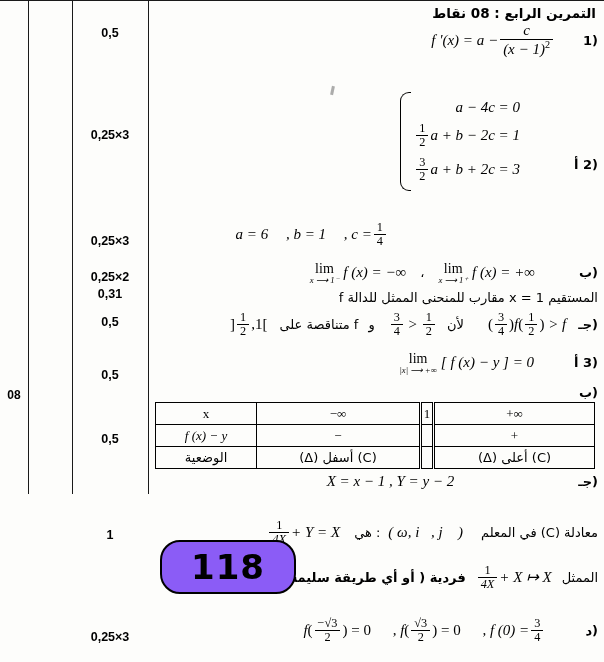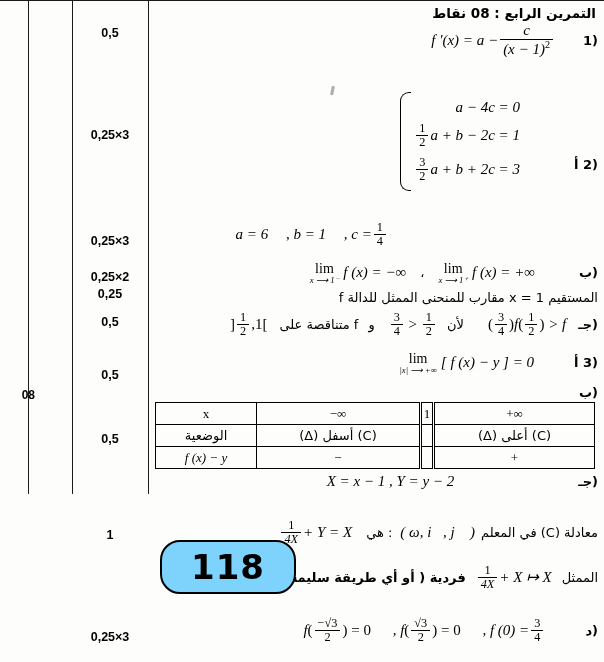--- a/index.html
+++ b/index.html
@@ -16,22 +16,22 @@
   
   .vline{position:absolute;top:0;bottom:0;width:1px;background:#1a1a1a;}
   .vline.v1{left:28px;}
   .vline.v2{left:72px;}
   .vline.v3{left:148px;}
 
   .topline{position:absolute;left:0;right:0;top:0;height:1px;background:#1a1a1a;}
 
   
   .total-mark{
-    position:absolute;left:0;width:28px;text-align:right;
-    font-family:"Liberation Sans", sans-serif;font-weight:bold;font-size:12px;padding-left:7px;
+    position:absolute;left:0;width:28px;text-align:center;
+    font-family:"Liberation Sans", sans-serif;font-weight:bold;font-size:12px;
   }
 
   
   .mark{
     position:absolute;left:72px;width:76px;text-align:center;
     font-family:"Liberation Sans", sans-serif;font-weight:bold;font-size:12.5px;
     white-space:nowrap;
   }
   .row{position:absolute;left:150px;right:6px;}
 
@@ -62,21 +62,21 @@
   .vtable td{border:1px solid #000;height:21px;font-size:13px;text-align:center;padding:0 6px;}
   .vtable .thick{border-left:3px double #000;border-right:3px double #000;}
 
   
   .stamp{
     position:absolute;
     border:2.5px solid #000;border-radius:20px;
     font-family:"DejaVu Sans", sans-serif;font-weight:bold;
     display:flex;align-items:center;justify-content:center;
     letter-spacing:1px;
-    background:#7dd3fc;
+    background:#8b5cf6;
   }
 
   .hdr{position:absolute;font-family:"DejaVu Sans", sans-serif;font-weight:bold;font-size:13.5px;}
 
   .lim{display:inline-block;text-align:center;font-size:14px;line-height:1;vertical-align:middle;}
   .lim .lt{display:block;font-style:normal;}
   .lim .lb{display:block;font-size:0.62em;font-style:italic;}
 
   .brk{font-style:normal;}
   .smudge{position:absolute;width:3px;height:9px;background:#6a6a6a;opacity:.55;transform:rotate(12deg);}
@@ -92,21 +92,21 @@
   <div class="vline v3"></div>
 
   <div class="hdr rtl" style="top:5px;right:8px;">التمرين الرابع : 08 نقاط</div>
 
   <div class="total-mark" style="top:388px;">08</div>
 
   <div class="mark" style="top:26px;">0,5</div>
   <div class="mark" style="top:128px;">0,25×3</div>
   <div class="mark" style="top:234px;">0,25×3</div>
   <div class="mark" style="top:270px;">0,25×2</div>
-  <div class="mark" style="top:287px;">0,25</div>
+  <div class="mark" style="top:287px;">0,31</div>
   <div class="mark" style="top:315px;">0,5</div>
   <div class="mark" style="top:368px;">0,5</div>
   <div class="mark" style="top:432px;">0,5</div>
   <div class="mark" style="top:528px;">1</div>
   <div class="mark" style="top:630px;">0,25×3</div>
 
   <div class="row" style="top:24px;">
     <div class="rtl">
       <span class="arb">(1</span>
       <span style="display:inline-block;margin-right:24px;direction:ltr;">
@@ -185,45 +185,45 @@
 
   <table class="vtable" style="left:155px;top:402px;width:440px;">
     <tbody>
         <tr>
       <td style="width:88px;" class="math mathn">x</td>
       <td style="width:150px;" class="math mathn">−∞</td>
       <td style="width:10px;padding:0;" class="thick math mathn">1</td>
       <td class="math mathn">+∞</td>
     </tr>
     <tr>
+      <td class="math">f (x) − y</td>
+      <td class="math mathn">−</td>
+      <td class="thick" style="padding:0;"></td>
+      <td class="math mathn">+</td>
+    </tr>
+    <tr>
       <td class="ar">الوضعية</td>
       <td class="ar rtl">(C) أسفل (Δ)</td>
       <td class="thick" style="padding:0;"></td>
       <td class="ar rtl">(C) أعلى (Δ)</td>
     </tr>
-    <tr>
-      <td class="math">f (x) − y</td>
-      <td class="math mathn">−</td>
-      <td class="thick" style="padding:0;"></td>
-      <td class="math mathn">+</td>
-    </tr>
   </tbody>
     </table>
 
   <div class="row" style="top:472px;">
     <div class="rtl">
       <span class="arb">(جـ</span>
       <span class="math" style="margin-right:120px;direction:ltr;display:inline-block;">X = x − 1    ,    Y = y − 2</span>
     </div>
   </div>
 
   <div class="row" style="top:520px;">
     <div class="rtl" style="white-space:nowrap;">
       <span class="ar">معادلة (C) في المعلم</span>
-      <span class="math" style="margin-right:2px;">( ω, i⃗, j⃗ )</span>
+      <span class="math" style="margin-right:14px;">( ω, i⃗, j⃗ )</span>
       <span class="ar" style="margin-right:4px;">: هي</span>
       <span class="math" style="margin-right:10px;"><span>Y = X +</span><span class="frac"><span class="num mathn">1</span><span class="den">4X</span></span></span>
     </div>
   </div>
 
   <div class="row" style="top:565px;">
     <div class="rtl" style="white-space:nowrap;">
       <span class="ar">الممثل</span>
       <span class="math" style="margin-right:6px;"><span>X ↦ X +</span><span class="frac"><span class="num mathn">1</span><span class="den">4X</span></span></span>
       <span class="ar" style="margin-right:6px;font-weight:bold;">فردية  ( أو أي طريقة سليمة )</span>

